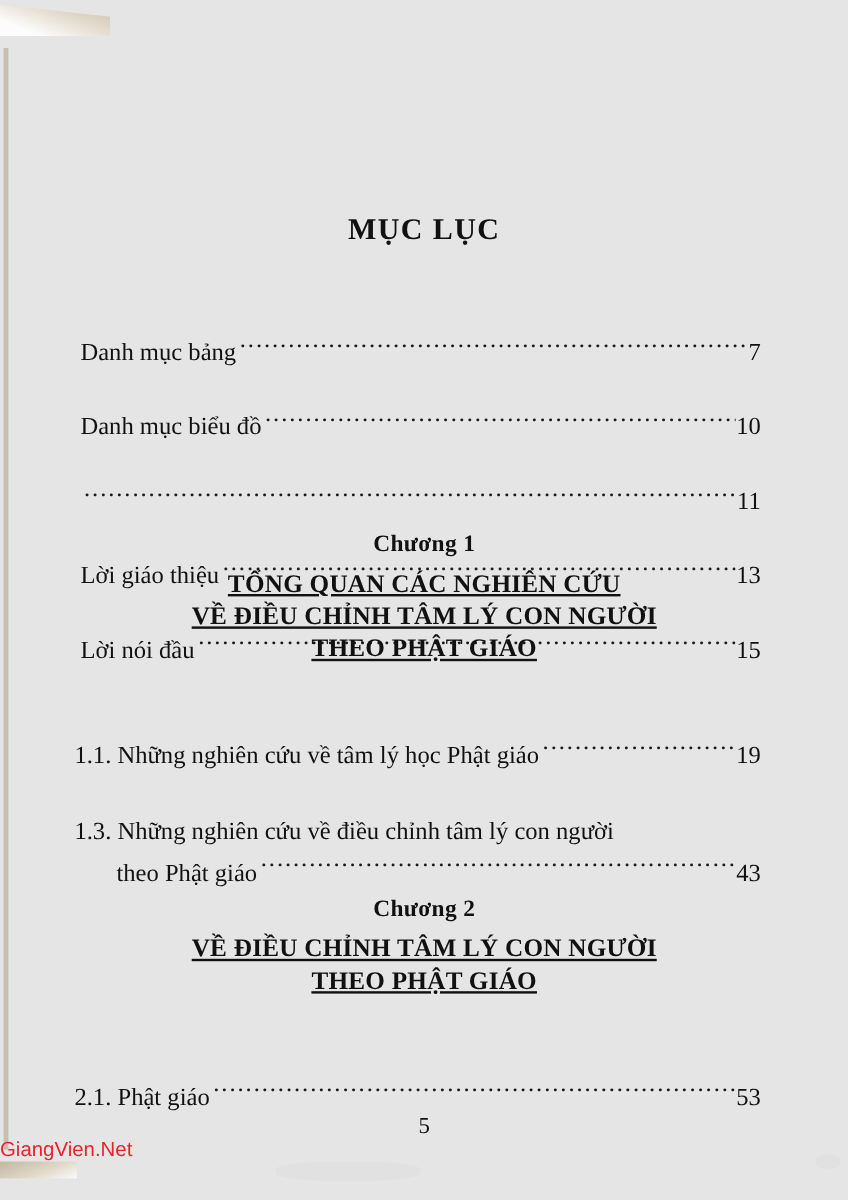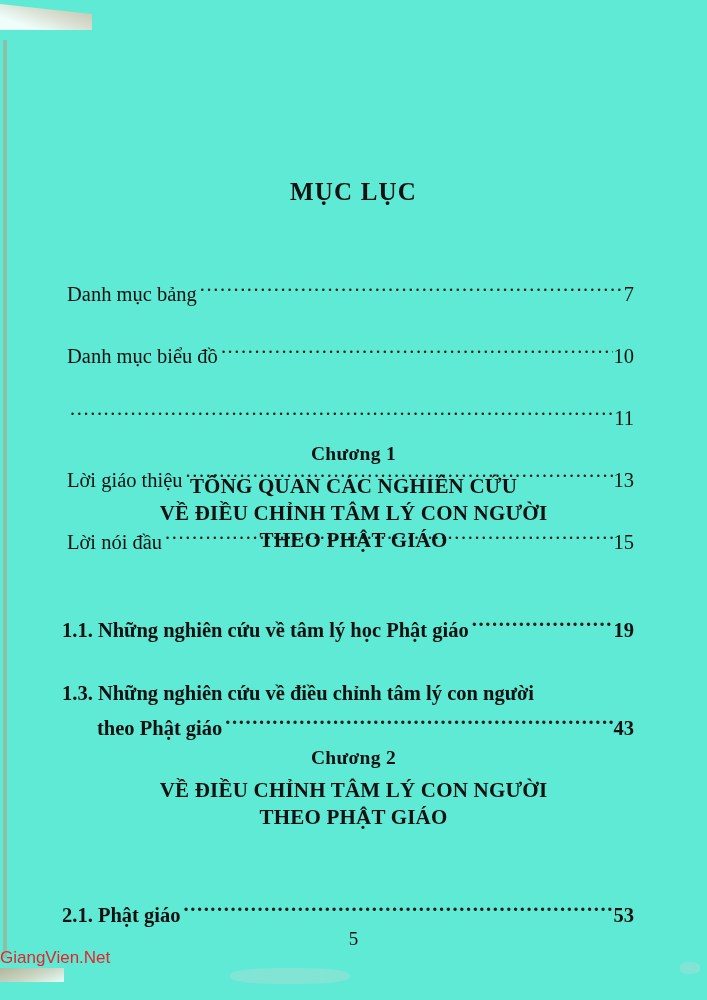--- a/index.html
+++ b/index.html
@@ -5,21 +5,21 @@
   html, body {
     margin: 0;
     padding: 0;
     background: #ffffff;
   }
 
   #page {
     position: relative;
     width: 707px;
     height: 1000px;
-    background: #5eead4;
+    background: #e5e5e5;
     overflow: hidden;
     font-family: "Liberation Serif", "DejaVu Serif", serif;
     color: #111111;
   }
 
   
   .spine {
     position: absolute;
     left: 2px;
     top: 34px;
@@ -117,21 +117,20 @@
     align-items: baseline;
     width: 100%;
     font-size: 20.5px;
     line-height: 34px;
     white-space: nowrap;
     margin-top: 28px;
   }
   .entries-sections .row,
   .entries-sections2 .row {
     line-height: 35px;
-    font-weight: bold;
   }
 
   .row .label {
     flex: 0 0 auto;
   }
   .row .leader {
     flex: 1 1 auto;
     overflow: hidden;
     margin: 0 1px 0 3px;
     position: relative;
@@ -179,21 +178,21 @@
     line-height: 28px;
     letter-spacing: .3px;
   }
   .chapter .ch-title {
     font-size: 21px;
     font-weight: bold;
     line-height: 27px;
     letter-spacing: .2px;
     margin-top: 5px;
   }
-  .chapter .ch-title div { white-space: nowrap; }
+  .chapter .ch-title div { white-space: nowrap; text-decoration: underline; }
 
   
   .page-number {
     position: absolute;
     left: 0;
     top: 928px;
     width: 707px;
     text-align: center;
     font-size: 19px;
   }

